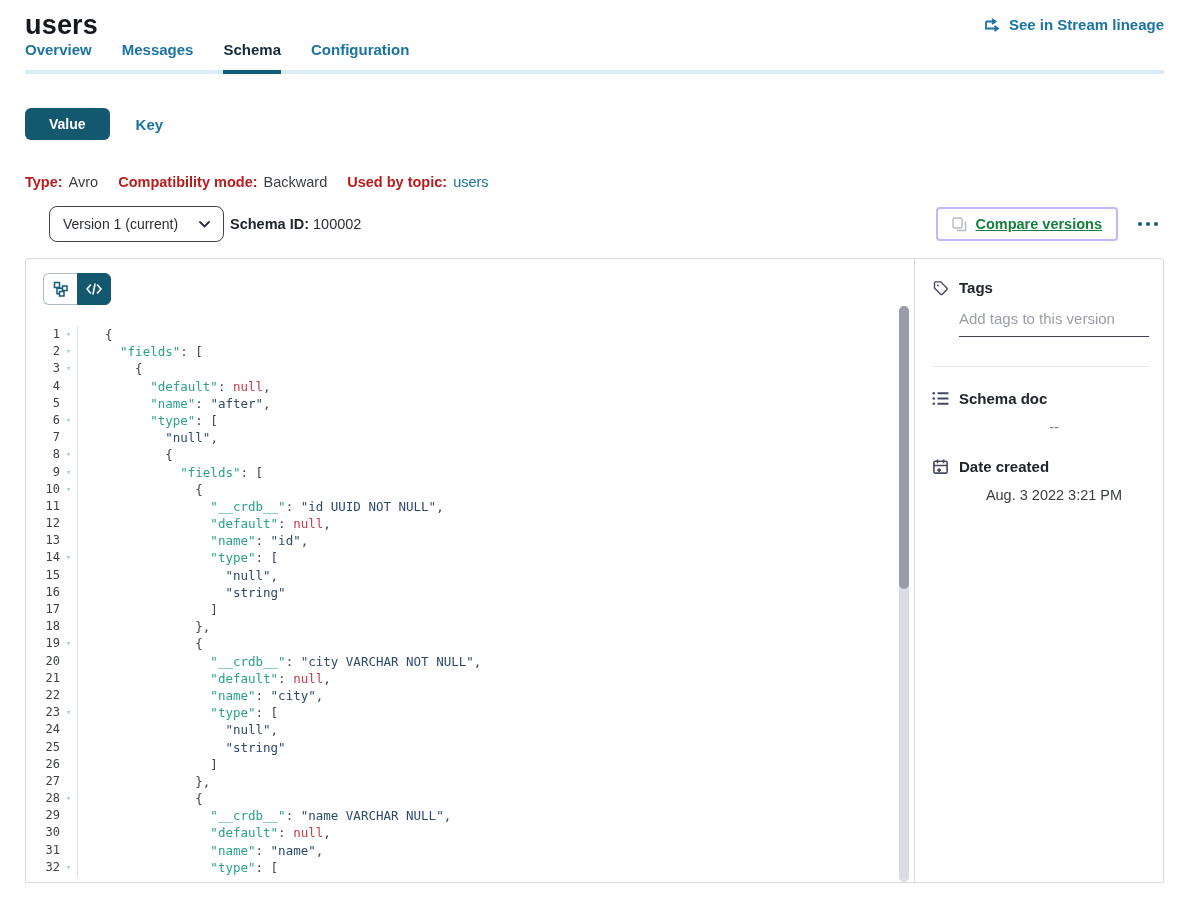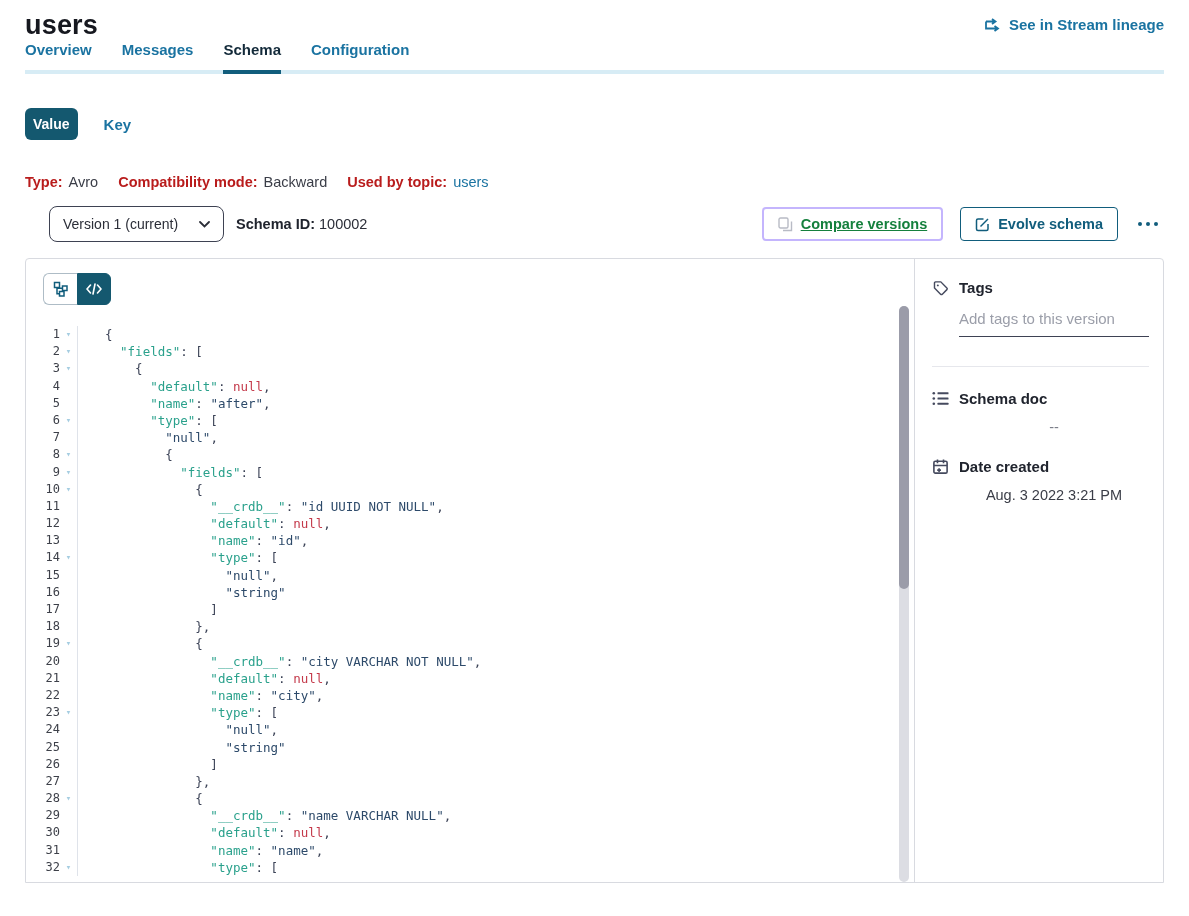--- a/index.html
+++ b/index.html
@@ -14,34 +14,34 @@
     font-weight:700; cursor:pointer; margin-top:6px; }
 
   
   .tabs { display:flex; gap:30px; border-bottom:4px solid #d7ecf5; }
   .tab { font-size:15px; font-weight:700; color:#1a73a1; padding-bottom:12px; cursor:pointer; margin-bottom:-4px; }
   .tab.active { color:#132a3a; border-bottom:4px solid #115d7c; }
 
   
   .vk { display:flex; align-items:center; gap:26px; margin-top:34px; }
   .vk-btn { background:#14586f; color:#fff; font-size:14px; font-weight:700;
-    padding:8px 8px; border:none; border-radius:6px; cursor:pointer; }
+    padding:8px 24px; border:none; border-radius:6px; cursor:pointer; }
   .vk-link { color:#1a73a1; font-size:15px; font-weight:700; cursor:pointer; }
 
   
   .meta { display:flex; gap:20px; margin-top:34px; font-size:14.5px; color:#3a3d47; }
   .meta b { color:#b91c1c; }
   .meta .pair { display:flex; gap:6px; }
   .meta a { color:#1a73a1; cursor:pointer; text-decoration:none; }
 
   
   .controls { display:flex; align-items:center; margin-top:16px;padding-left:24px; }
   .select { display:flex; align-items:center; justify-content:space-between; width:175px; height:36px;
     border:1px solid #3e4252; border-radius:8px; padding:0 13px; font-size:14px; color:#2b2e38; cursor:pointer; background:#fff; }
-  .schema-id { margin-left:12px; font-size:14.5px; }
+  .schema-id { margin-left:6px; font-size:14.5px; }
   .schema-id b { color:#20242e; }
   .spacer { flex:1; }
   .btn { display:flex; align-items:center; gap:8px; height:34px; padding:0 14px; border-radius:4px;
     font-size:14.5px; font-weight:700; background:#fff; cursor:pointer; }
   .btn-disabled { border:2px solid #c4b5fd; color:#15803d; cursor:default;text-decoration:underline; }
   .btn-outline { border:1px solid #115d7c; color:#115d7c; margin-left:17px; }
   .more { display:flex; gap:4px; margin-left:14px; padding:6px; cursor:pointer; }
   .more i { width:4px; height:4px; border-radius:50%; background:#115d7c; }
 
   
@@ -138,29 +138,20 @@
     </div>
     <div class="spacer"></div>
     <button class="btn btn-disabled">
       <span>
         <svg width="15" height="15" viewBox="0 0 15 15" fill="none" stroke="#b8bbc5" stroke-width="1.4">
           <rect x="1" y="1" width="9" height="10" rx="1.5"></rect>
           <path d="M5 13.5 h8.5 v-9"></path>
         </svg>
       </span>
       <span>Compare versions</span>
-    </button>
-    <button class="btn btn-outline">
-      <span>
-        <svg width="15" height="15" viewBox="0 0 15 15" fill="none" stroke="#115d7c" stroke-width="1.5">
-          <path d="M8.5 2 H3 a1.5 1.5 0 0 0 -1.5 1.5 V12 a1.5 1.5 0 0 0 1.5 1.5 H11.5 A1.5 1.5 0 0 0 13 12 V7"></path>
-          <path d="M5.5 9.5 L13 2"></path>
-        </svg>
-      </span>
-      <span>Evolve schema</span>
     </button>
     <div class="more" title="">
       <i></i>
         <i></i>
         <i></i>
     </div>
   </div>
 
   <div class="panel-wrap">
 

